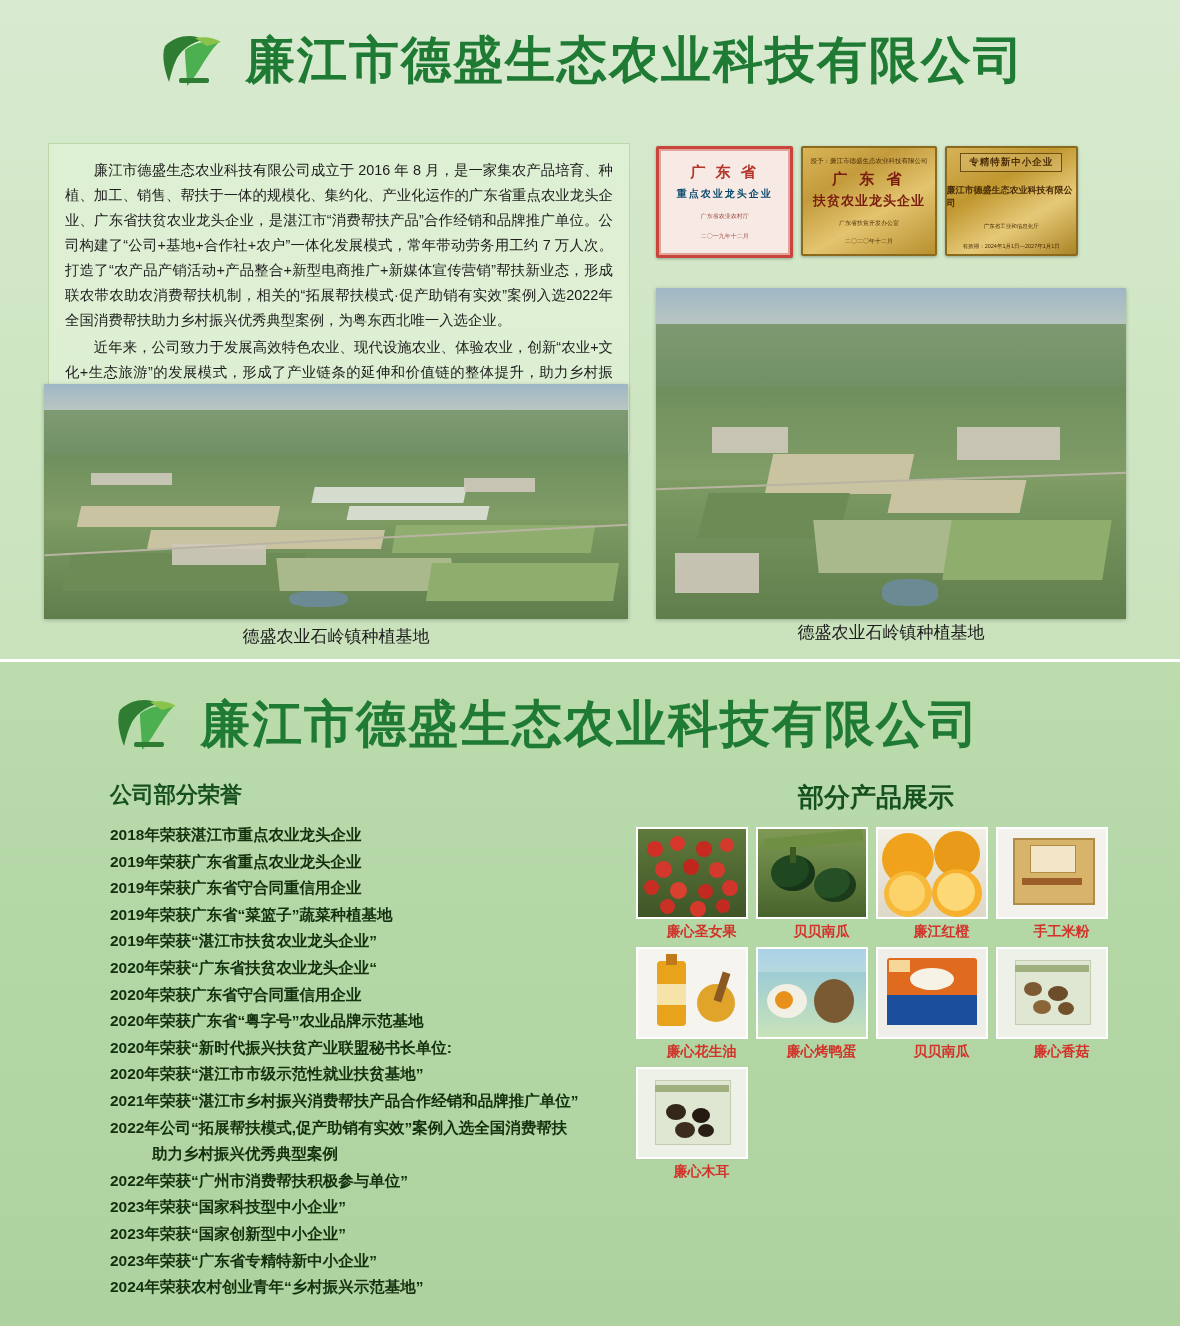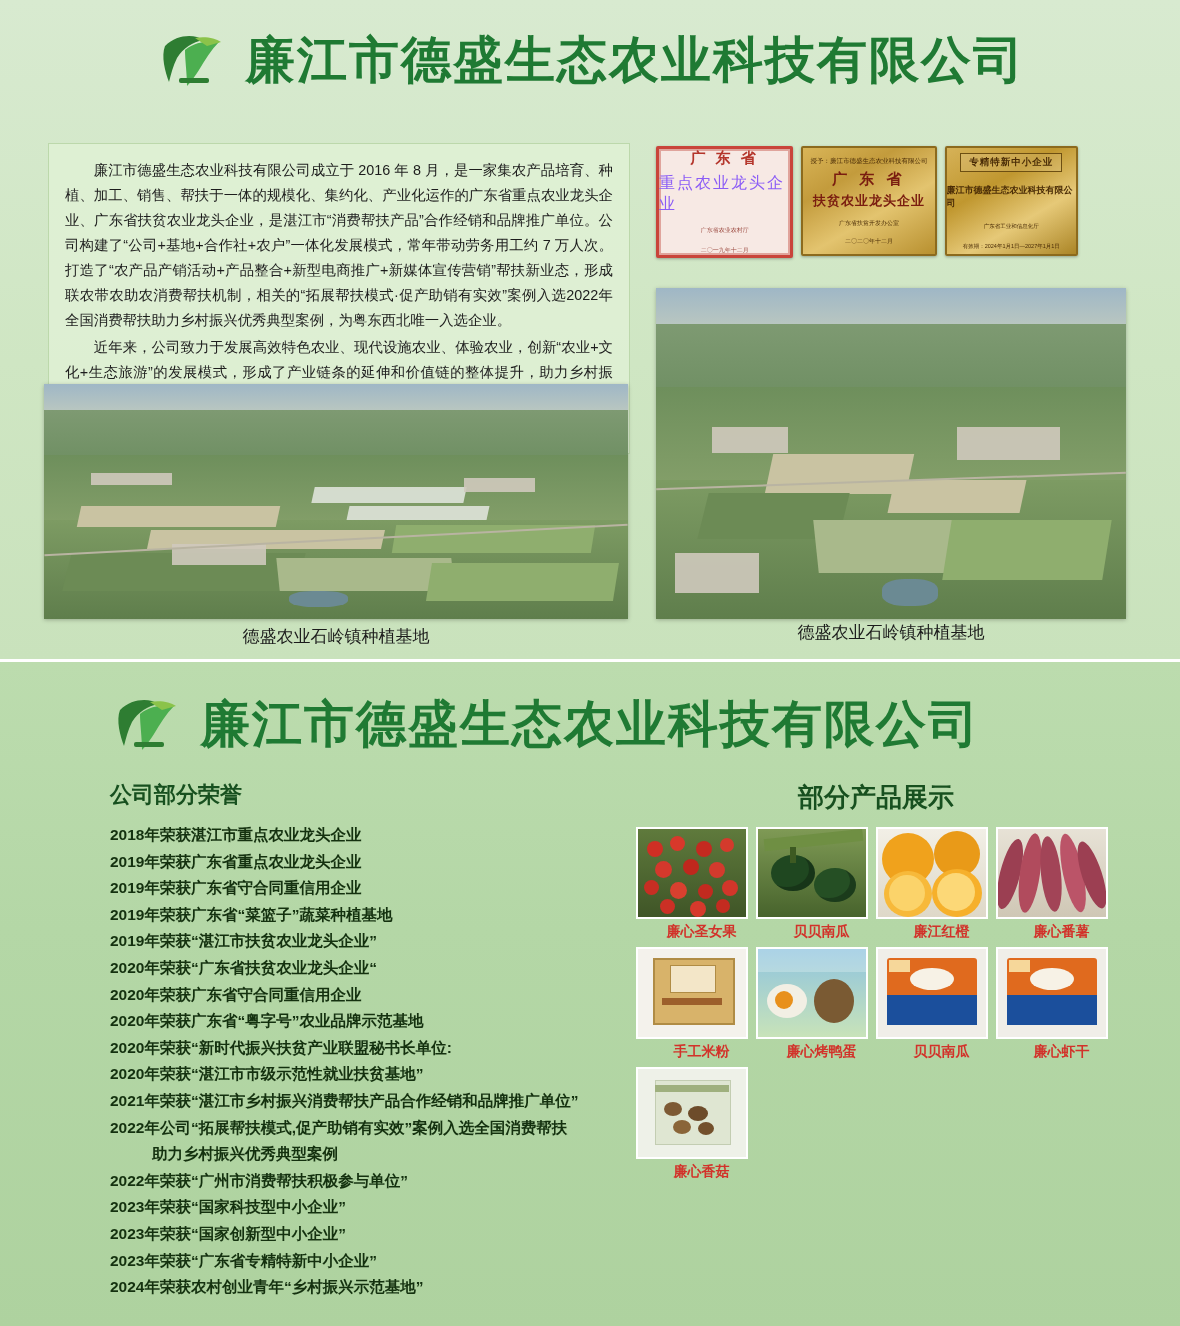--- a/index.html
+++ b/index.html
@@ -52,21 +52,21 @@
   
   .plaques{position:absolute;left:656px;top:146px;width:422px;height:110px;display:flex;gap:8px;}
   .plq{position:relative;border-radius:2px;overflow:hidden;box-shadow:0 1px 3px rgba(0,0,0,.3);}
   .plq.red{
     width:152px;height:106px;
     background:#f7e9e4;border:3px solid #c9443a;
     display:flex;flex-direction:column;align-items:center;justify-content:center;
   }
   .plq.red .pin{position:absolute;width:100%;height:100%;border:2px solid #e0a49c;box-sizing:border-box;top:0;left:0;}
   .plq.red .l1{font-size:15px;color:#b4352b;font-weight:bold;letter-spacing:3px;z-index:2;}
-  .plq.red .l2{font-size:16px;color:#8b5cf6;font-weight:normal;letter-spacing:2px;margin-top:5px;z-index:2;}
+  .plq.red .l2{font-size:10px;color:#0c4a6e;font-weight:bold;letter-spacing:2px;margin-top:5px;z-index:2;}
   .plq.red .sub{font-size:6px;color:#9c4a40;margin-top:11px;z-index:2;line-height:9px;text-align:center;}
 
   .plq.gold{
     width:152px;height:106px;
     background:linear-gradient(150deg,#d9b558 0%,#c39b3c 30%,#e3c46f 60%,#b8902f 100%);
     border:2px solid #8c6a1d;
     display:flex;flex-direction:column;align-items:center;justify-content:center;
     color:#4a2c06;
   }
   .plq.gold .top{font-size:6.5px;margin-bottom:4px;}
@@ -303,42 +303,42 @@
           <div class="dot" style="left:4%;top:4%;width:52px;height:52px;background:#f0a21c;"></div>
           <div class="dot" style="left:52%;top:2%;width:46px;height:46px;background:#e99a18;"></div>
           <div class="dot" style="left:6%;top:48%;width:48px;height:46px;background:#f7b93a;"></div>
           <div class="dot" style="left:50%;top:46%;width:50px;height:48px;background:#f6b02b;"></div>
           <div class="dot" style="left:10%;top:52%;width:36px;height:36px;background:#fbd36a;"></div>
           <div class="dot" style="left:55%;top:50%;width:38px;height:38px;background:#fcd877;"></div>
         </div>
         <div class="plabel">廉江红橙</div>
       </div>
 
-      <div class="cell">
-        <div class="thumb">
-          <div class="bg-fill" style="background:linear-gradient(180deg,#e7e2d6,#cfc7b5);"></div>
-          <div class="oval" style="left:2%;top:10%;width:20px;height:72px;background:#9b3f52;transform:rotate(14deg);"></div>
-          <div class="oval" style="left:20%;top:4%;width:20px;height:80px;background:#b14b5d;transform:rotate(8deg);"></div>
-          <div class="oval" style="left:40%;top:8%;width:20px;height:76px;background:#a24457;transform:rotate(-6deg);"></div>
-          <div class="oval" style="left:60%;top:4%;width:20px;height:80px;background:#bb5468;transform:rotate(-12deg);"></div>
-          <div class="oval" style="left:78%;top:12%;width:20px;height:70px;background:#9c3f52;transform:rotate(-18deg);"></div>
-        </div>
-        <div class="plabel">廉心番薯</div>
-      </div>
 
       <div class="cell">
         <div class="thumb">
           <div class="bg-fill" style="background:#f4f2ec;"></div>
           <div class="rect" style="left:14%;top:10%;width:72%;height:72%;background:#d8b36a;border:2px solid #b08c45;"></div>
           <div class="rect" style="left:30%;top:18%;width:40%;height:30%;background:#f3e6c8;border:1px solid #b08c45;"></div>
           <div class="rect" style="left:22%;top:56%;width:56%;height:8%;background:#9c5f2b;"></div>
         </div>
         <div class="plabel">手工米粉</div>
       </div>
 
+      <div class="cell">
+        <div class="thumb">
+          <div class="bg-fill" style="background:#f6f4ef;"></div>
+          <div class="rect" style="left:18%;top:14%;width:26%;height:74%;background:#e8a21c;border-radius:4px;"></div>
+          <div class="rect" style="left:26%;top:6%;width:10%;height:12%;background:#c2791a;"></div>
+          <div class="rect" style="left:18%;top:40%;width:26%;height:24%;background:#f6e3a8;"></div>
+          <div class="dot" style="left:55%;top:40%;width:38px;height:38px;background:#e0a42a;"></div>
+          <div class="rect" style="left:74%;top:26%;width:8px;height:30px;background:#8a5a22;transform:rotate(18deg);"></div>
+        </div>
+        <div class="plabel">廉心花生油</div>
+      </div>
 
 
       <div class="cell">
         <div class="thumb">
           <div class="bg-fill" style="background:linear-gradient(180deg,#8fc4df,#c8e3b9);"></div>
           <div class="oval" style="left:8%;top:40%;width:40px;height:34px;background:#f2efe4;"></div>
           <div class="dot" style="left:16%;top:48%;width:18px;height:18px;background:#e8901c;"></div>
           <div class="oval" style="left:52%;top:34%;width:40px;height:44px;background:#7a5a33;"></div>
           <div class="rect" style="left:0;top:0;width:100%;height:26%;background:rgba(255,255,255,.25);"></div>
         </div>
@@ -349,41 +349,43 @@
         <div class="thumb">
           <div class="bg-fill" style="background:#f0eee8;"></div>
           <div class="rect" style="left:8%;top:10%;width:84%;height:76%;background:#e06a1e;border-radius:3px;"></div>
           <div class="rect" style="left:8%;top:52%;width:84%;height:34%;background:#1b4f9c;"></div>
           <div class="oval" style="left:30%;top:22%;width:44px;height:22px;background:#f7f2e6;"></div>
           <div class="rect" style="left:10%;top:12%;width:20%;height:14%;background:#f6d79a;"></div>
         </div>
         <div class="plabel">贝贝南瓜</div>
       </div>
 
-      <div class="cell">
-        <div class="thumb">
-          <div class="bg-fill" style="background:#f0eee8;"></div>
-          <div class="rect" style="left:8%;top:10%;width:84%;height:76%;background:#e06a1e;border-radius:3px;"></div>
-          <div class="rect" style="left:8%;top:52%;width:84%;height:34%;background:#1b4f9c;"></div>
-          <div class="oval" style="left:30%;top:22%;width:44px;height:22px;background:#f7f2e6;"></div>
-          <div class="rect" style="left:10%;top:12%;width:20%;height:14%;background:#f6d79a;"></div>
-        </div>
-        <div class="plabel">廉心虾干</div>
-      </div>
 
       <div class="cell">
         <div class="thumb">
           <div class="bg-fill" style="background:#eef1e8;"></div>
           <div class="rect" style="left:16%;top:12%;width:68%;height:72%;background:#dfe6d2;border:1px solid #c3cdb2;"></div>
           <div class="rect" style="left:16%;top:18%;width:68%;height:8%;background:#9fb07e;"></div>
           <div class="dot" style="left:24%;top:38%;width:18px;height:14px;background:#7d5a34;"></div>
           <div class="dot" style="left:46%;top:42%;width:20px;height:15px;background:#6d4c2a;"></div>
           <div class="dot" style="left:32%;top:58%;width:18px;height:14px;background:#8a6538;"></div>
           <div class="dot" style="left:56%;top:60%;width:16px;height:13px;background:#73502c;"></div>
         </div>
         <div class="plabel">廉心香菇</div>
       </div>
 
+      <div class="cell">
+        <div class="thumb">
+          <div class="bg-fill" style="background:#eef1e8;"></div>
+          <div class="rect" style="left:16%;top:12%;width:68%;height:72%;background:#dfe6d2;border:1px solid #c3cdb2;"></div>
+          <div class="rect" style="left:16%;top:18%;width:68%;height:8%;background:#9fb07e;"></div>
+          <div class="dot" style="left:26%;top:40%;width:20px;height:16px;background:#33261b;"></div>
+          <div class="dot" style="left:50%;top:44%;width:18px;height:15px;background:#241a12;"></div>
+          <div class="dot" style="left:34%;top:60%;width:20px;height:16px;background:#3b2c1f;"></div>
+          <div class="dot" style="left:56%;top:62%;width:16px;height:13px;background:#2a1f15;"></div>
+        </div>
+        <div class="plabel">廉心木耳</div>
+      </div>
 
     </div>
   </div>
 
 </div>
 
 </body></html>

